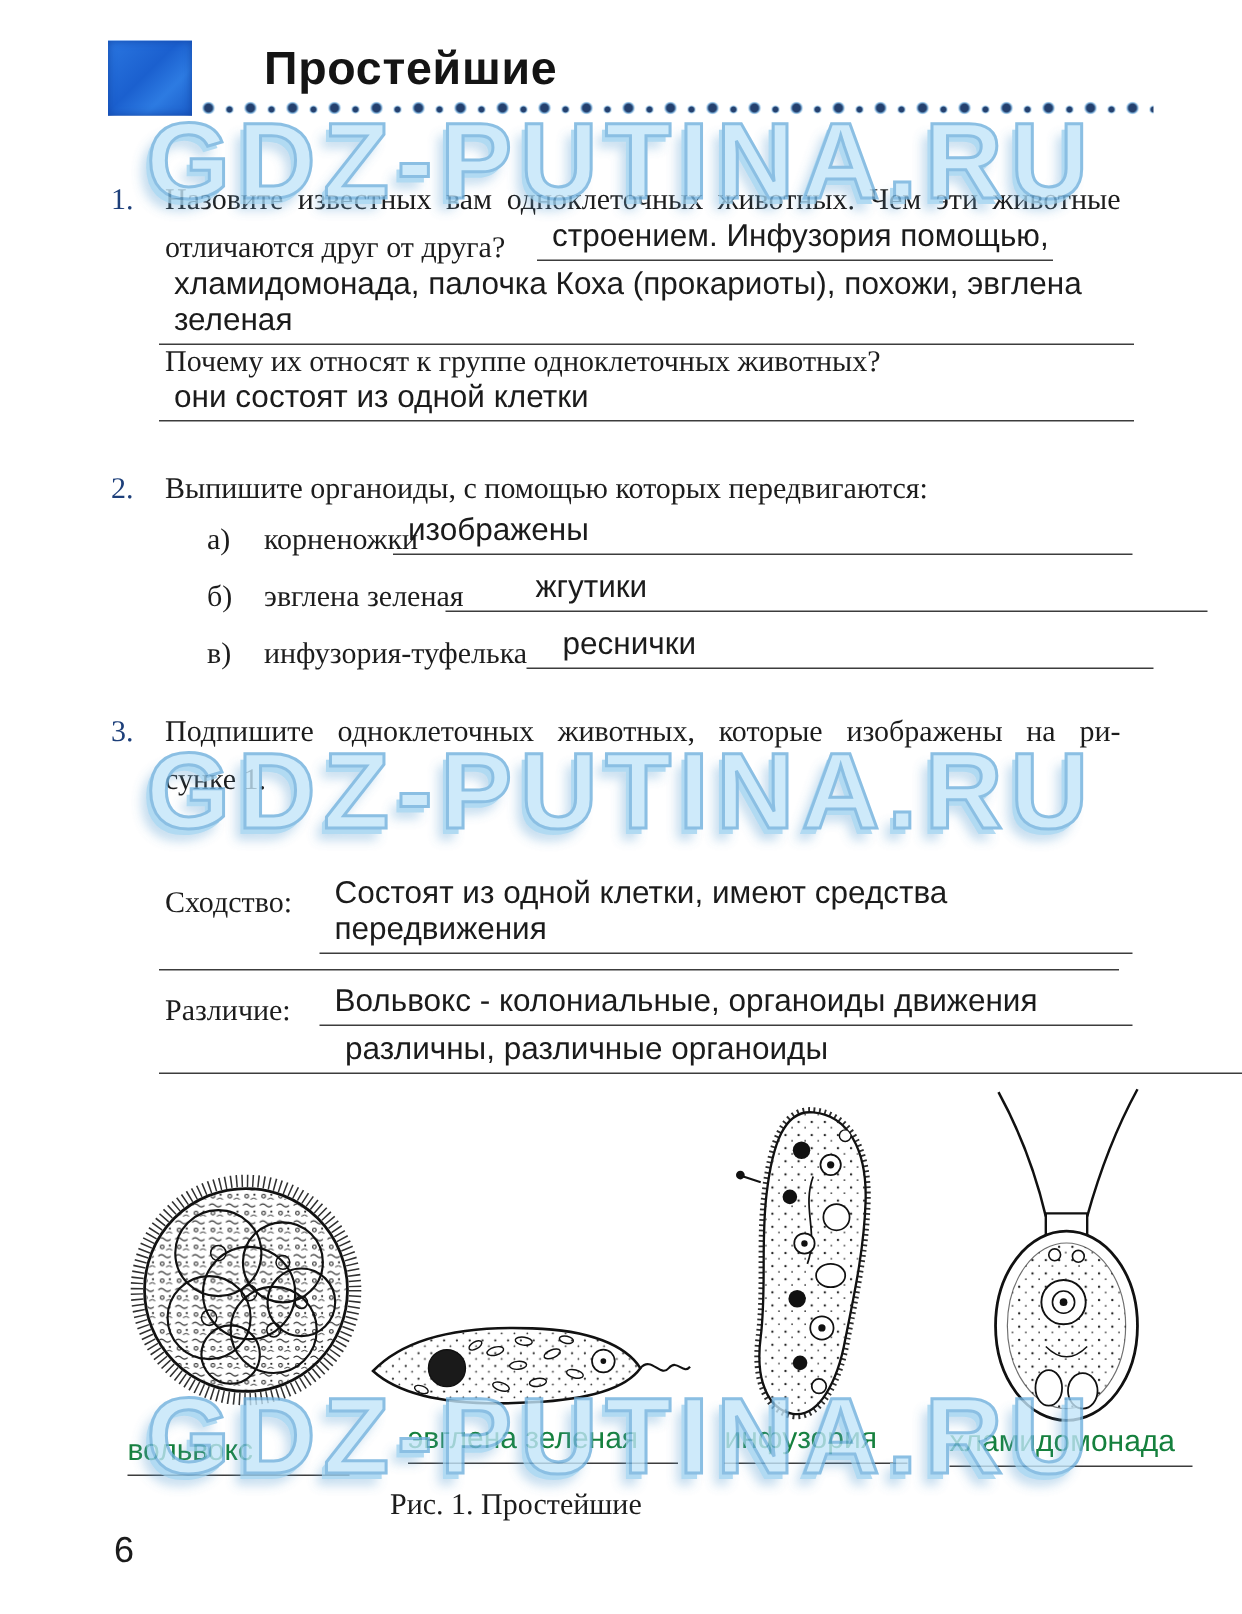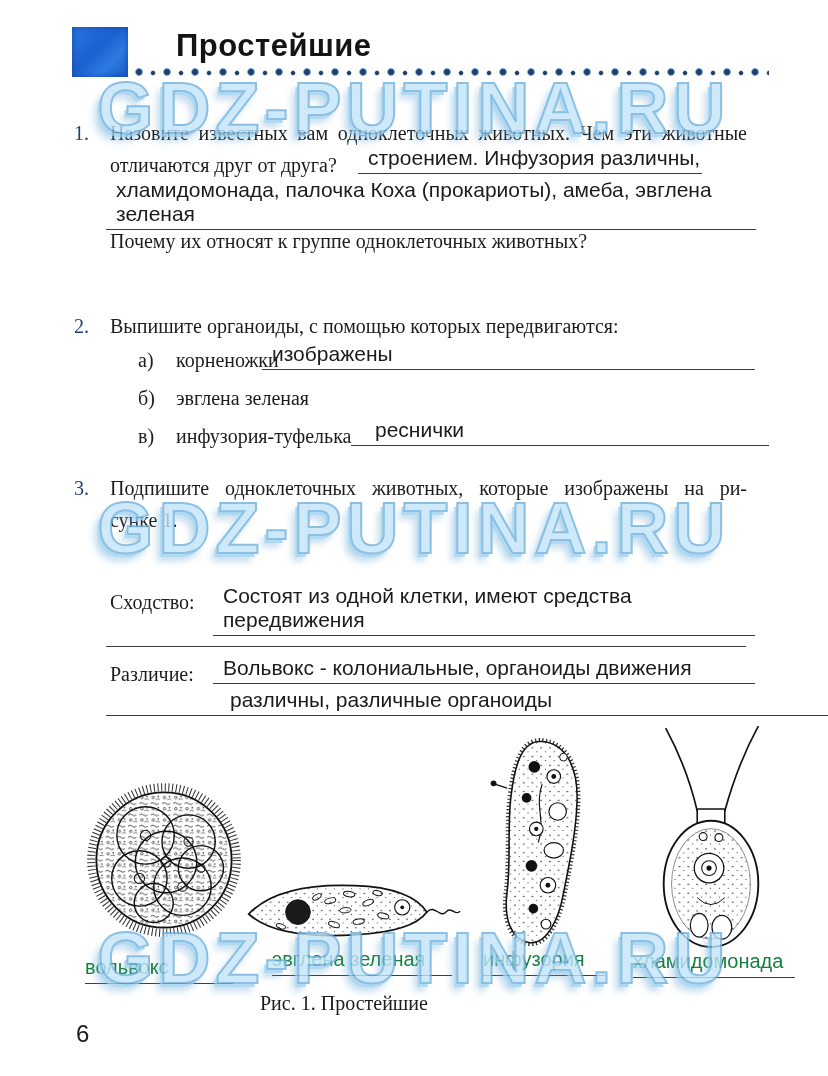--- a/index.html
+++ b/index.html
@@ -54,33 +54,35 @@
   <div id="page-title" class="abs">Простейшие</div>
   <div id="dotted-divider" class="abs"></div>
 
   <div id="watermark-1" class="abs watermark">GDZ-PUTINA.RU</div>
   <div id="watermark-2" class="abs watermark">GDZ-PUTINA.RU</div>
   <div id="watermark-3" class="abs watermark">GDZ-PUTINA.RU</div>
 
   <div class="abs qnum" style="left:74px;top:122px;">1.</div>
   <div class="abs qtext just" style="left:110px;top:122px;width:637px;">Назовите известных вам одноклеточных животных. Чем эти животные</div>
   <div class="abs qtext" style="left:110px;top:154px;">отличаются друг от друга?</div>
-  <div class="abs ans" style="left:358px;top:146px;width:334px;">строением. Инфузория различны,</div>
-  <div class="abs ans" style="left:106px;top:178px;width:640px;">хламидомонада, палочка Коха (прокариоты), амеба, эвглена зеленая</div>
+  <div class="abs ans" style="left:358px;top:146px;width:334px;">строением. Инфузория помощью,</div>
+  <div class="abs ans" style="left:106px;top:178px;width:640px;">хламидомонада, палочка Коха (прокариоты), похожи, эвглена зеленая</div>
   <div class="abs qtext" style="left:110px;top:230px;">Почему их относят к группе одноклеточных животных?</div>
+  <div class="abs ans" style="left:106px;top:253px;width:640px;">они состоят из одной клетки</div>
 
   <div class="abs qnum" style="left:74px;top:315px;">2.</div>
   <div class="abs qtext" style="left:110px;top:315px;">Выпишите органоиды, с помощью которых передвигаются:</div>
 
   <div class="abs qtext" style="left:138px;top:349px;">а)</div>
   <div class="abs qtext" style="left:176px;top:349px;">корненожки</div>
   <div class="abs ans" style="left:262px;top:342px;width:483px;">изображены</div>
 
   <div class="abs qtext" style="left:138px;top:387px;">б)</div>
   <div class="abs qtext" style="left:176px;top:387px;">эвглена зеленая</div>
+  <div class="abs ans" style="left:297px;top:380px;width:448px;padding-left:60px;">жгутики</div>
 
   <div class="abs qtext" style="left:138px;top:425px;">в)</div>
   <div class="abs qtext" style="left:176px;top:425px;">инфузория-туфелька</div>
   <div class="abs ans" style="left:351px;top:418px;width:394px;padding-left:24px;">реснички</div>
 
   <div class="abs qnum" style="left:74px;top:477px;">3.</div>
   <div class="abs qtext just" style="left:110px;top:477px;width:637px;">Подпишите одноклеточных животных, которые изображены на ри-</div>
   <div class="abs qtext" style="left:110px;top:509px;">сунке 1.</div>
 
   <div class="abs qtext" style="left:110px;top:591px;">Сходство:</div>

